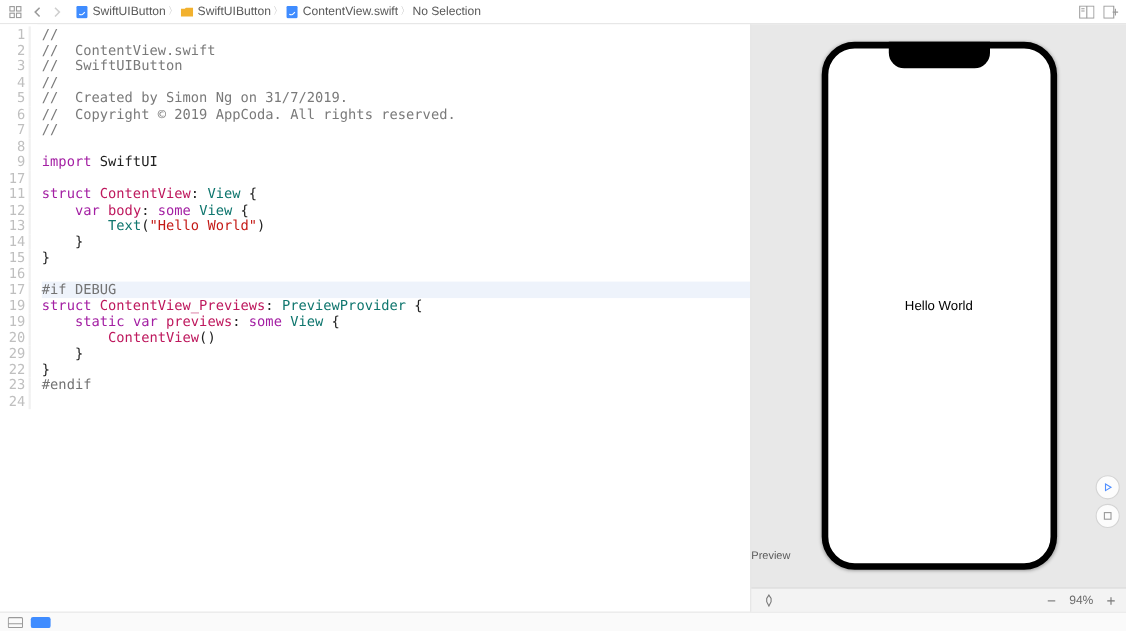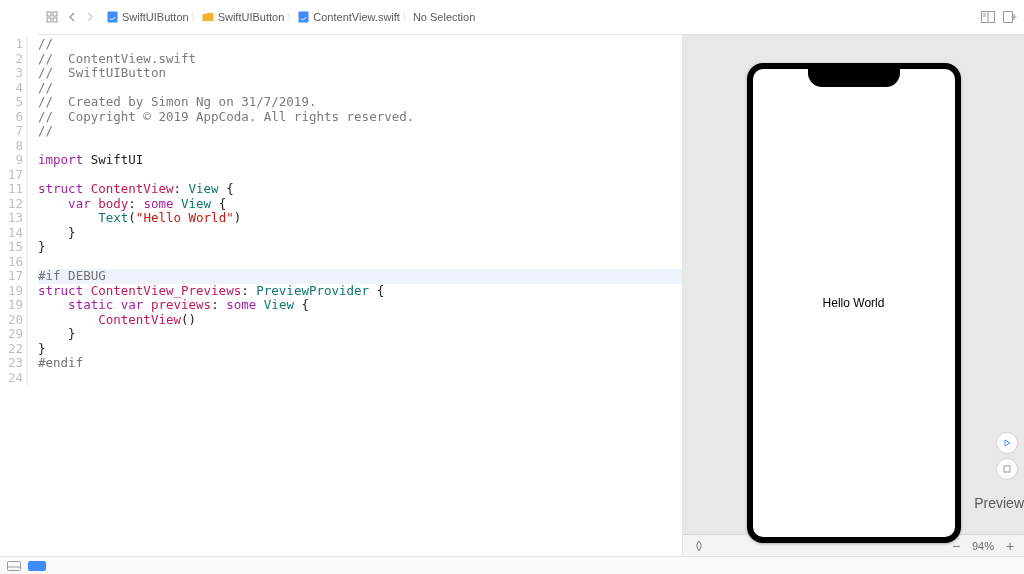--- a/index.html
+++ b/index.html
@@ -1,20 +1,20 @@
 <!DOCTYPE html>
 <html><head>
 <meta charset="utf-8">
 <style>
   * { margin: 0; padding: 0; box-sizing: border-box; }
   html, body { width: 1024px; height: 574px; font-family: -apple-system, "Helvetica Neue", Arial, sans-serif; background: #fff; overflow: hidden; }
   .root { display: flex; flex-direction: column; width: 100%; height: 100%; }
 
   
-  .bc-bar { height: 22px; display: flex; align-items: center; border-bottom: 1px solid #e5e5e5; font-size: 11px; color: #595959; padding: 17px 6px; margin-left: 38px; }
+  .bc-bar { height: 22px; display: flex; align-items: center; border-bottom: 1px solid #e5e5e5; font-size: 11px; color: #595959; padding: 4px 6px; }
   .bc-left { display: flex; align-items: center; gap: 4px; }
   .bc-nav { display: flex; gap: 2px; margin-right: 4px; color: #9b9b9b; }
   .bc-item { display: flex; align-items: center; gap: 4px; }
   .bc-sep { color: #b7b7b7; }
   .bc-icon { width: 12px; height: 12px; display: inline-flex; align-items: center; justify-content: center; }
   .bc-right { margin-left: auto; display: flex; gap: 6px; color: #9b9b9b; }
   .tb-btn { width: 16px; height: 16px; display: inline-flex; align-items: center; justify-content: center; }
 
   
   .main { flex: 1 1 auto; display: flex; min-height: 0; }
@@ -30,28 +30,28 @@
   .tok-kw { color: #a31fa3; }
   .tok-ident { color: #be185d; }
   .tok-str { color: #c41a16; }
   .tok-plain { color: #222; }
   .tok-pre { color: #737373; }
   .tok-purple { color: #0f766e; }
 
   
   .preview { width: 342px; border-left: 1px solid #e5e5e5; display: flex; flex-direction: column; background: #e8e8e8; position: relative; }
   .canvas { flex: 1 1 auto; position: relative; }
-  .phone { position: absolute; left: 50%; transform: translateX(-50%); top: 28px; width: 214px; height: 480px; border: 6px solid #000; border-radius: 16px; background: #fff; box-shadow: 0 1px 3px rgba(0,0,0,0.3); }
+  .phone { position: absolute; left: 50%; transform: translateX(-50%); top: 16px; width: 214px; height: 480px; border: 6px solid #000; border-radius: 30px; background: #fff; box-shadow: 0 1px 3px rgba(0,0,0,0.3); }
   .notch { position: absolute; top: -6px; left: 50%; transform: translateX(-50%); width: 92px; height: 24px; background: #000; border-radius: 0 0 14px 14px; }
   .phone-content { position: absolute; inset: 0; display: flex; align-items: center; justify-content: center; }
   .hello { font-size: 12px; color: #000; }
   .side-btns { position: absolute; right: 6px; bottom: 54px; display: flex; flex-direction: column; gap: 4px; }
   .circ-btn { width: 22px; height: 22px; border: 1px solid #d4d4d4; border-radius: 50%; background: #fcfcfc; display: flex; align-items: center; justify-content: center; color: #4f8eff; font-size: 11px; }
   .circ-btn.gray { color: #888; }
-  .preview-label { position: absolute; bottom: 23px; left: 0; right: 0; text-align: right; font-size: 14px; color: #5a5a5a; }
+  .preview-label { position: absolute; bottom: 23px; left: 0; right: 0; text-align: left; font-size: 10px; color: #5a5a5a; }
   .preview-footer { height: 22px; border-top: 1px solid #d6d6d6; background: #f3f3f3; display: flex; align-items: center; padding: 0 8px; font-size: 11px; color: #6a6a6a; }
   .preview-footer .spacer { flex: 1; }
   .zoom { display: flex; align-items: center; gap: 10px; }
   .zoom span.sign { font-size: 14px; color: #7a7a7a; width: 12px; text-align: center; }
 
   
   .status { height: 18px; border-top: 1px solid #e5e5e5; display: flex; align-items: center; padding: 0 6px; gap: 6px; font-size: 11px; color: #888; background: #fafafa; }
   .tag { width: 18px; height: 10px; border-radius: 2px; background: #3f8cff; }
 
   svg { display: block; }

